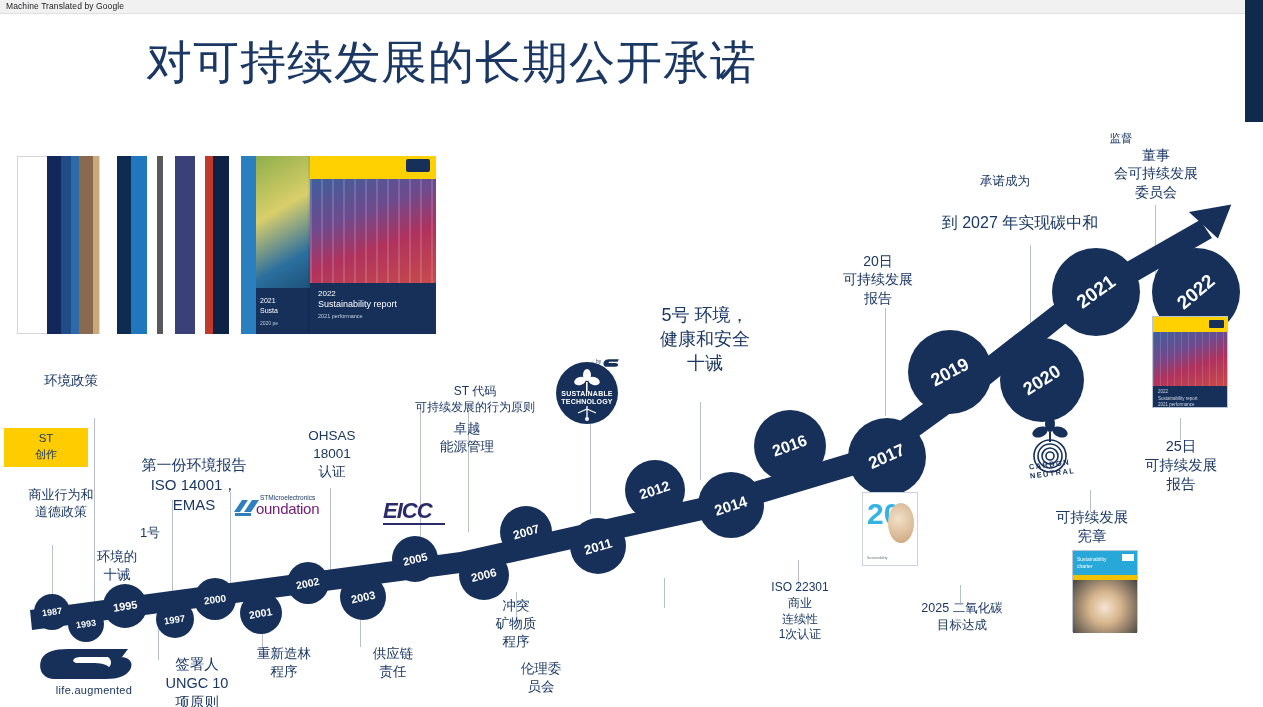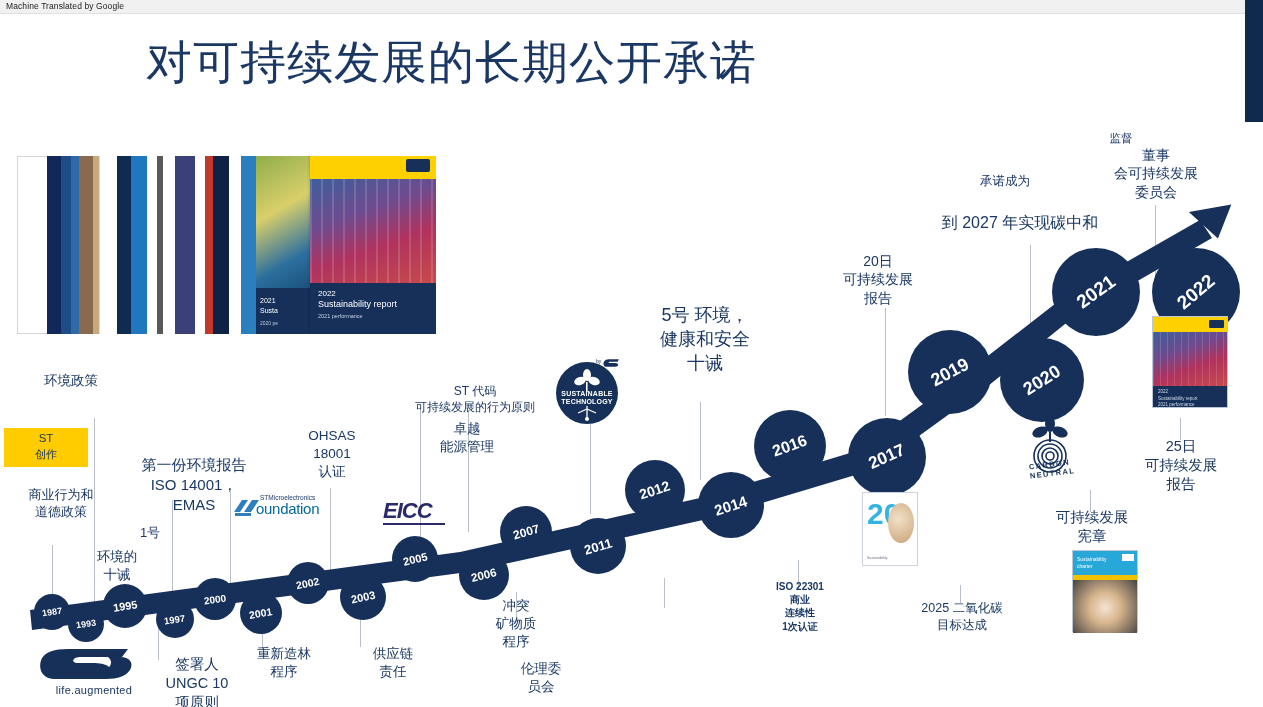--- a/index.html
+++ b/index.html
@@ -348,39 +348,39 @@
 责任</div>
 
   <div class="lbl c" style="left:480px; top:597px; width:72px; font-size:13.5px;">冲突
 矿物质
 程序</div>
 
   <div class="lbl c" style="left:506px; top:660px; width:70px; font-size:13.5px;">伦理委
 员会</div>
 
 
-  <div class="lbl c" style="left:740px; top:580px; width:120px; font-size:10px;font-weight:bold;">ISO 22301
+  <div class="lbl c" style="left:740px; top:580px; width:120px; font-size:12px;">ISO 22301
 商业
 连续性
 1次认证</div>
 
   <div class="lbl c" style="left:900px; top:600px; width:124px; font-size:12.5px;">2025 二氧化碳
 目标达成</div>
 
   <div class="lbl c" style="left:1035px; top:508px; width:114px; font-size:14.5px;">可持续发展
 宪章</div>
 
   <div style="position:absolute; left:232px; top:494px; width:110px; height:26px;">
     <svg width="30" height="20" viewBox="0 0 30 20" style="position:absolute;left:0;top:4px;">
       <path d="M2,14 L10,2 L16,2 L8,14 Z" fill="#2f7fbf"></path>
       <path d="M12,14 L20,2 L27,2 L19,14 Z" fill="#2f7fbf"></path>
       <rect x="3" y="15" width="16" height="3" fill="#2f7fbf"></rect>
     </svg>
     <div style="position:absolute; left:28px; top:0px; font-size:6.5px; color:#1b3864;">STMicroelectronics</div>
-    <div style="position:absolute; left:24px; top:6px; font-size:15px; color:#0369a1; letter-spacing:-.3px;">oundation</div>
+    <div style="position:absolute; left:24px; top:6px; font-size:15px; color:#701a75; letter-spacing:-.3px;">oundation</div>
   </div>
 
   <div style="position:absolute; left:383px; top:498px; width:62px; height:26px;">
     <div style="font-size:22px; font-weight:bold; font-style:italic; color:#2b2b6b; letter-spacing:-1px;">EICC</div>
     <div style="height:2px; background:#2b2b6b; margin-top:-1px;"></div>
   </div>
 
   <div style="position:absolute; left:556px; top:358px; width:68px; height:68px;">
     <div style="position:absolute; left:0; top:4px; width:62px; height:62px; border-radius:50%; background:#16305a;"></div>
     <svg width="62" height="62" viewBox="0 0 62 62" style="position:absolute;left:0;top:4px;">

